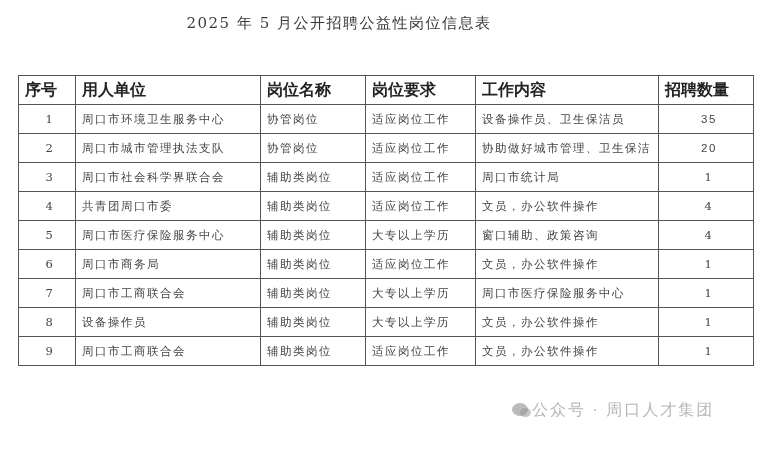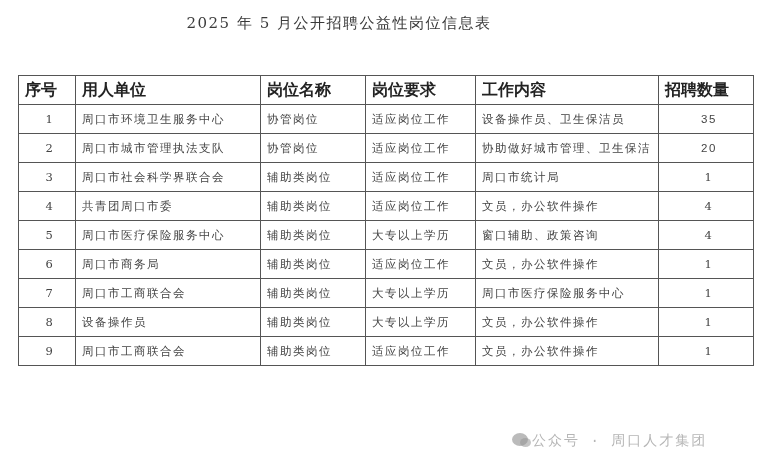--- a/index.html
+++ b/index.html
@@ -20,22 +20,22 @@
   }
   table.jobs th {
     height: 28px; font-size: 16px; font-weight: bold; text-align: left; color: #222;
     font-family: "DejaVu Sans", sans-serif;
   }
   table.jobs td { height: 28px; font-size: 11.5px; color: #444; letter-spacing: 1.5px; }
   td.num { text-align: center; padding: 0; letter-spacing: 0; }
   td.count { text-align: center; padding: 0; font-size: 15px; letter-spacing: 0; color: #333; }
   td.count.sans { font-family: "Liberation Sans", sans-serif; margin-left: 23px; }
   .watermark {
-    position: absolute; left: 512px; top: 432px; font-family: Liberation Mono, monospace;
-    font-size: 14px; color: rgba(120,120,120,0.55); letter-spacing: 2px; white-space: nowrap;
+    position: absolute; left: 512px; top: 400px; font-family: Liberation Sans, sans-serif;
+    font-size: 16px; color: rgba(120,120,120,0.55); letter-spacing: 2px; white-space: nowrap;
   }
   .wm-icon {
     display: inline-block; width: 16px; height: 13px; border-radius: 50%;
     background: rgba(120,120,120,0.5); vertical-align: -1px; margin-right: 4px; position: relative;
   }
   .wm-icon::after {
     content: ""; position: absolute; left: 8px; top: 5px; width: 11px; height: 9px; border-radius: 50%;
     background: rgba(150,150,150,0.55);
   }
 </style>

